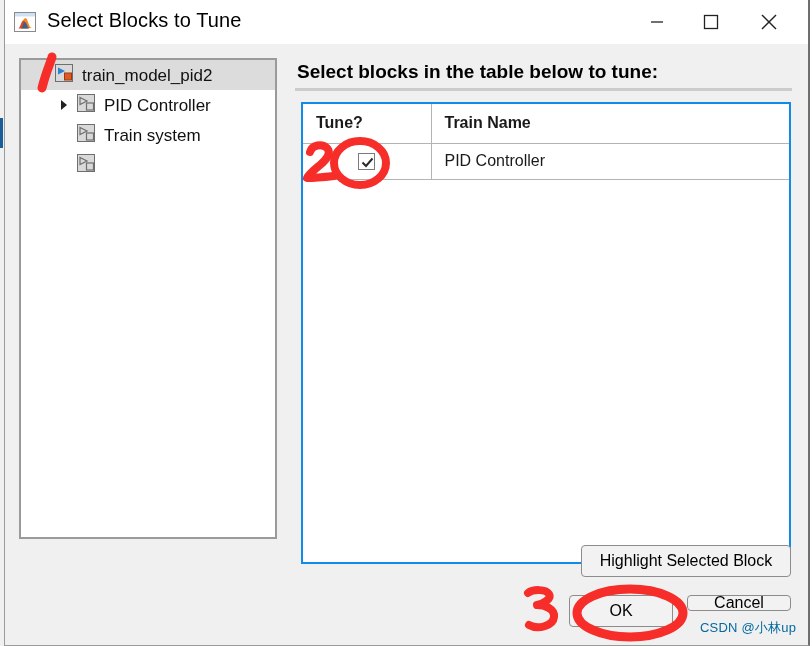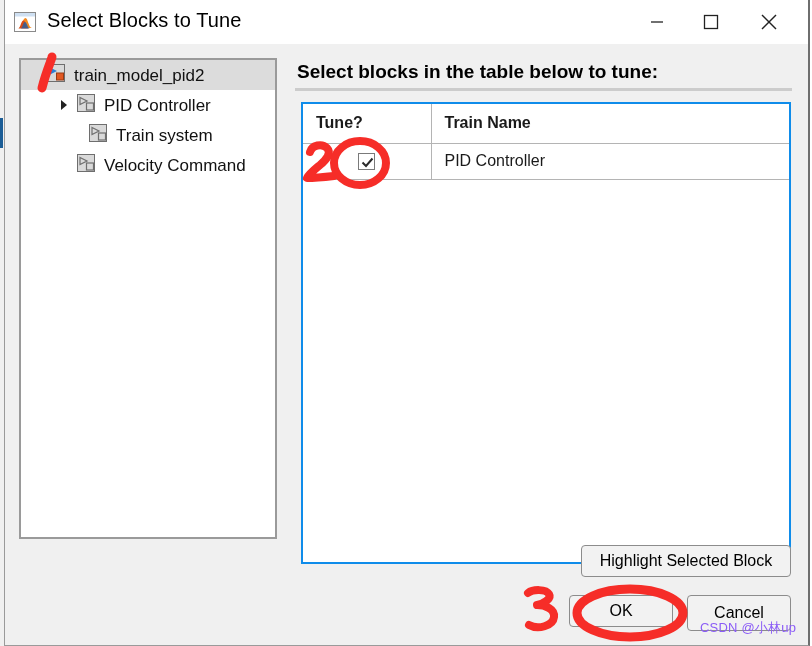--- a/index.html
+++ b/index.html
@@ -223,37 +223,37 @@
     line-height: 1;
     display: flex;
     align-items: center;
     justify-content: center;
     box-sizing: border-box;
     cursor: default;
     white-space: nowrap;
   }
   #btn-highlight { right: 1px;   top: 487px; width: 210px; height: 32px; }
   #btn-ok        { right: 119px; top: 537px; width: 104px; height: 32px; }
-  #btn-cancel    { right: 1px;   top: 537px; width: 104px; height: 36px; }
+  #btn-cancel    { right: 1px;   top: 537px; width: 104px; height: 16px; }
 
   
   #annotations {
     position: absolute;
     left: 0; top: 0;
     width: 812px; height: 646px;
     pointer-events: none;
   }
 
   
   #watermark {
     position: absolute;
     left: 700px;
     top: 619px;
     font-size: 13px;
-    color: #8b5cf6;
+    color: #0369a1;
     white-space: nowrap;
     letter-spacing: 0.2px;
   }
 </style>
 </head>
 <body>
 
 <div id="behind-sliver">
   <div id="behind-sliver-blue"></div>
 </div>
@@ -289,21 +289,21 @@
         <line x1="3" y1="3" x2="17" y2="17" stroke="#222222" stroke-width="1.4"></line>
         <line x1="17" y1="3" x2="3" y2="17" stroke="#222222" stroke-width="1.4"></line>
       </svg>
     </div>
   </div>
 
   <div id="content">
 
     <div id="tree-panel">
 
-      <div class="tree-row selected" style="padding-left:2px;">
+      <div class="tree-row selected" style="padding-left:10px;">
         <span class="twisty"></span>
         <span class="block-icon">
           <svg width="22" height="22" viewBox="0 0 22 22">
             <rect x="2.5" y="2.5" width="17" height="17" fill="#d9d9d9" stroke="#6e6e6e" stroke-width="1"></rect>
             <path d="M5 5.5 L12 9 L5 12.5 Z" fill="#2b7fd4"></path>
             <rect x="11.5" y="11" width="7" height="7" fill="#e25822" stroke="#9a3a12" stroke-width="1"></rect>
           </svg>
         </span>
         <span class="tree-label">train_model_pid2</span>
       </div>
@@ -317,42 +317,41 @@
         <span class="block-icon">
           <svg width="22" height="22" viewBox="0 0 22 22">
             <rect x="2.5" y="2.5" width="17" height="17" fill="#d9d9d9" stroke="#6e6e6e" stroke-width="1"></rect>
             <path d="M5 5.5 L12 9 L5 12.5 Z" fill="none" stroke="#6e6e6e" stroke-width="1.2"></path>
             <rect x="11.5" y="11" width="7" height="7" fill="none" stroke="#6e6e6e" stroke-width="1.2"></rect>
           </svg>
         </span>
         <span class="tree-label">PID Controller</span>
       </div>
 
-      <div class="tree-row" style="padding-left:44px;">
+      <div class="tree-row" style="padding-left:32px;">
         <span class="twisty"></span>
         <span class="block-icon">
           <svg width="22" height="22" viewBox="0 0 22 22">
             <rect x="2.5" y="2.5" width="17" height="17" fill="#d9d9d9" stroke="#6e6e6e" stroke-width="1"></rect>
             <path d="M5 5.5 L12 9 L5 12.5 Z" fill="none" stroke="#6e6e6e" stroke-width="1.2"></path>
             <rect x="11.5" y="11" width="7" height="7" fill="none" stroke="#6e6e6e" stroke-width="1.2"></rect>
           </svg>
         </span>
         <span class="tree-label">Train system</span>
       </div>
 
       <div class="tree-row" style="padding-left:32px;">
         <span class="twisty"></span>
         <span class="block-icon">
           <svg width="22" height="22" viewBox="0 0 22 22">
             <rect x="2.5" y="2.5" width="17" height="17" fill="#d9d9d9" stroke="#6e6e6e" stroke-width="1"></rect>
             <path d="M5 5.5 L12 9 L5 12.5 Z" fill="none" stroke="#6e6e6e" stroke-width="1.2"></path>
             <rect x="11.5" y="11" width="7" height="7" fill="none" stroke="#6e6e6e" stroke-width="1.2"></rect>
           </svg>
         </span>
-        <span class="tree-label">Velocity Command</span>
       </div>
 
     </div>
 
     <div id="right-pane">
 
       <div id="table-caption">Select blocks in the table below to tune:</div>
       <div id="caption-rule"></div>
 
       <div id="table-wrap">

